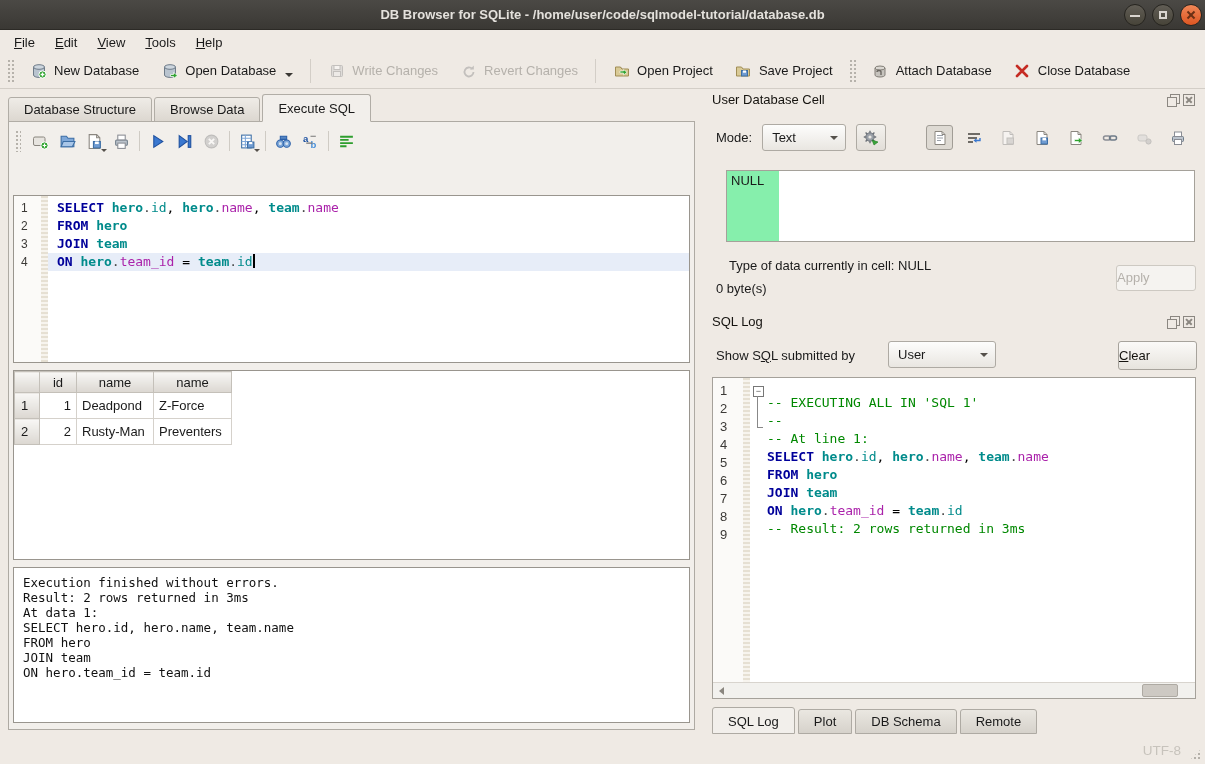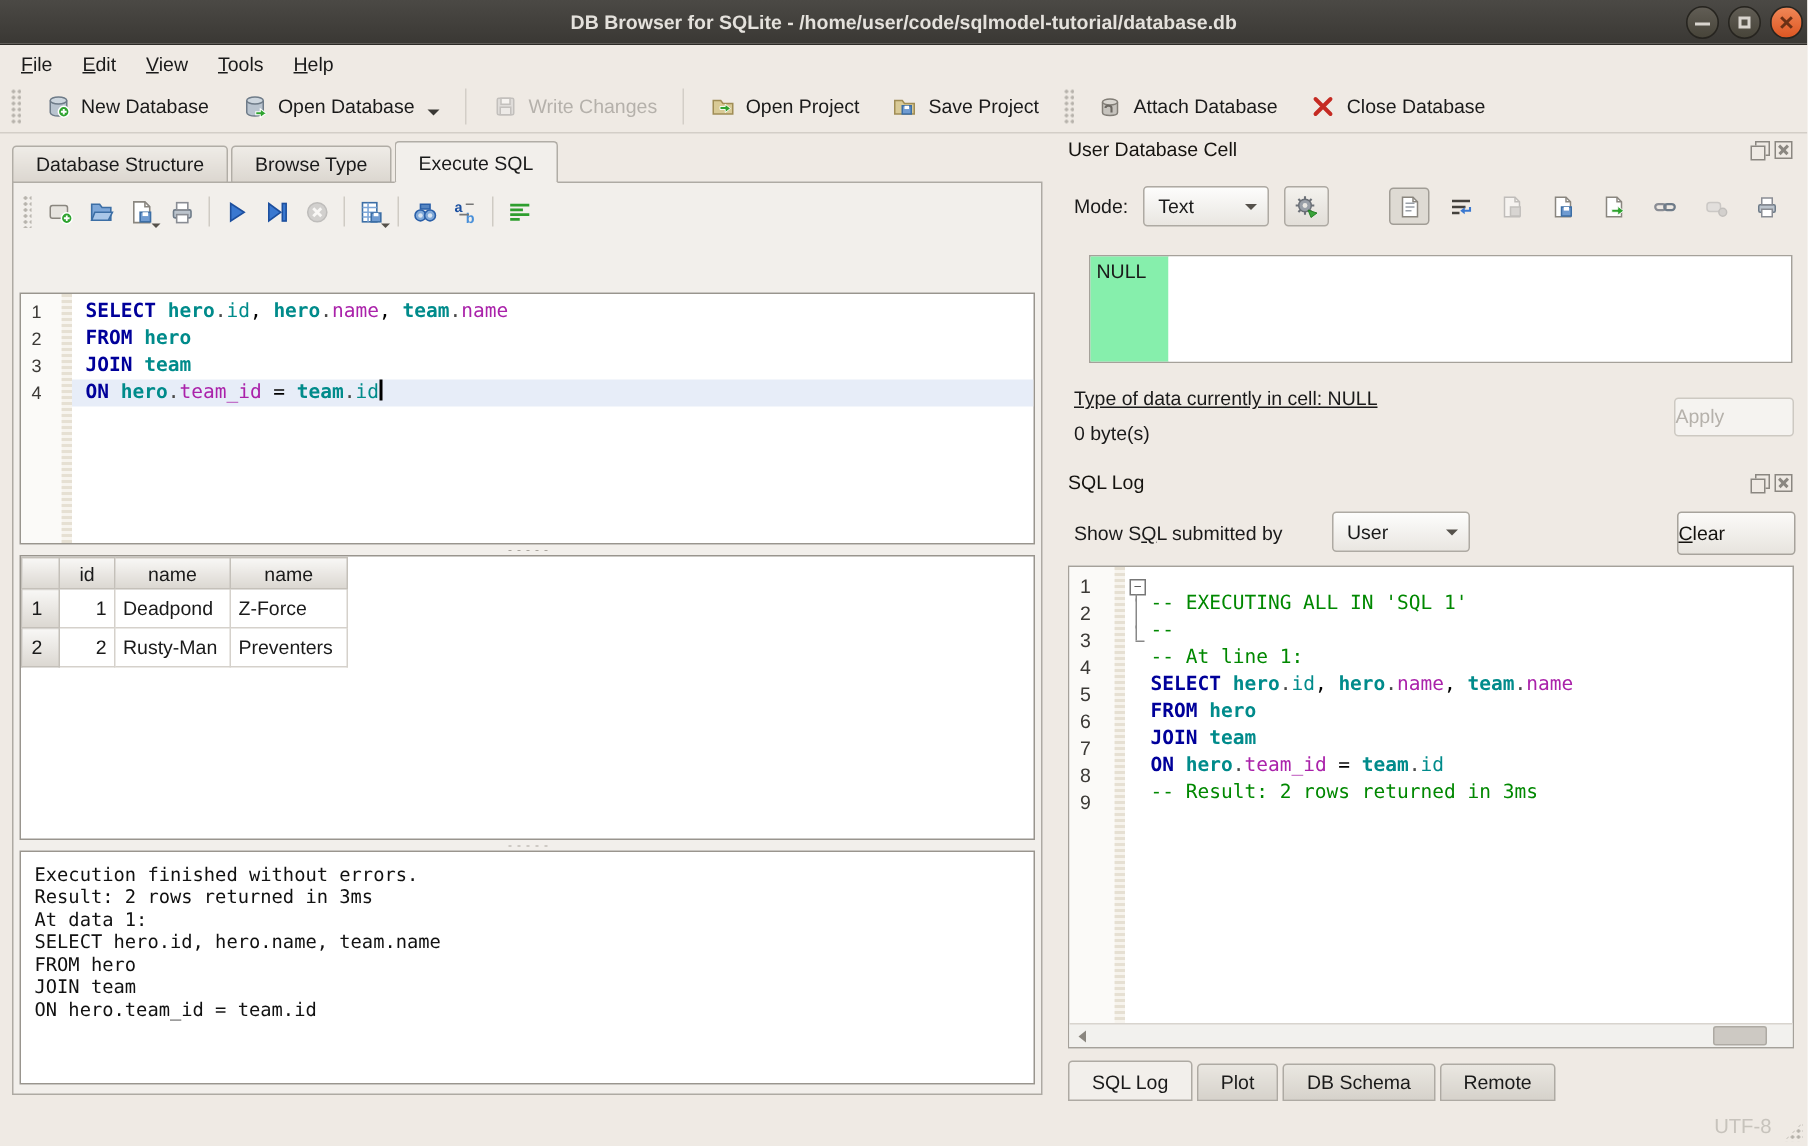--- a/index.html
+++ b/index.html
@@ -121,30 +121,30 @@
     border-left:4px solid transparent; border-right:4px solid transparent; border-top:4px solid #55514b; }
   .mini-btn { width:30px; height:27px; margin-left:10px; border:1px solid #aeaaa3; border-radius:3px;
     background:linear-gradient(#f4f2ee,#e2ded8); display:flex; align-items:center; justify-content:center; }
   .cell-icons { position:absolute; left:220px; top:124px; height:27px; display:flex; align-items:center; }
   .ci { width:27px; height:25px; margin-right:7px; display:flex; align-items:center; justify-content:center; border-radius:3px; }
   .ci.pressed { border:1px solid #a19d96; background:#dedad3; }
   .ci.off svg { filter:grayscale(1) opacity(.45); }
 
   .null-box { position:absolute; left:20px; top:170px; width:469px; height:72px; border:1px solid #a5a19a; background:#fff; display:flex; }
   .null-gutter { width:52px; background:#86efac; padding:2px 0 0 4px; font-size:13px; }
-  .cell-meta1 { position:absolute; left:10px; top:258px;text-decoration:underline; }
+  .cell-meta1 { position:absolute; left:23px; top:258px; }
   .cell-meta2 { position:absolute; left:10px; top:281px; }
   .btn { border-radius:3px; text-align:left; font-size:13px; }
   .btn.disabled { position:absolute; left:410px; top:265px; width:80px; height:26px; line-height:24px;
     background:#f5f3f0; border:1px solid #cdc9c2; color:#b5b1ab; }
   .btn.normal { position:absolute; left:412px; top:341px; width:79px; height:29px; line-height:27px;
     background:linear-gradient(#fbfaf8,#e7e4de); border:1px solid #a7a39c; color:#15130f; }
 
   .log-filter-label { position:absolute; left:10px; top:341px; height:29px; line-height:29px; }
-  .log-filter-sel { position:absolute; left:182px; top:341px; width:92px; }
+  .log-filter-sel { position:absolute; left:182px; top:341px; width:108px; }
 
   .log-box { position:absolute; left:6px; top:377px; width:484px; height:322px; border:1px solid #a5a19a; background:#fff; display:flex; }
   .lg-gutter { width:30px; padding:4px 0 0 7px; font-size:13px; color:#3c3a37; background:#fbfaf8; }
   .lg-gutter div { height:18px; line-height:18px; }
   .lg-fold { width:17px; padding-top:4px; }
   .fold-cell { position:relative; height:18px; }
   .fold-cell.start::before { content:"−"; position:absolute; left:3px; top:4px; width:9px; height:9px; border:1px solid #777;
      background:#fff; font-size:9px; line-height:8px; text-align:center; color:#555; }
   .fold-cell.start::after { content:""; position:absolute; left:7px; top:14px; bottom:-1px; width:1px; background:#888; }
   .fold-cell.mid::before { content:""; position:absolute; left:7px; top:-1px; bottom:-1px; width:1px; background:#888; }
@@ -226,20 +226,29 @@
       <div class="tb-btn off">
         <span class="icon ">
           <svg width="16" height="16" viewBox="0 0 16 16">
             <rect x="2.5" y="2.5" width="11" height="11" rx="1" fill="#c9ccd4" stroke="#8a8d94"></rect>
             <rect x="5" y="2.5" width="6" height="4" fill="#fff" stroke="#8a8d94"></rect>
             <rect x="4.5" y="8.5" width="7" height="5" fill="#e8eaee" stroke="#8a8d94"></rect>
           </svg>
         </span>
         <span class="lbl">Write Changes</span>
       </div>
+      <div class="tb-btn off">
+        <span class="icon ">
+          <svg width="16" height="16" viewBox="0 0 16 16">
+            <path d="M12.5 9a4.5 4.5 0 1 1-1.3-3.2" fill="none" stroke="#8a8d94" stroke-width="1.8"></path>
+            <path d="M12.8 2.5v4h-4z" fill="#8a8d94"></path>
+          </svg>
+        </span>
+        <span class="lbl">Revert Changes</span>
+      </div>
       <div class="tb-sep"></div>
       <div class="tb-btn">
         <span class="icon ">
           <svg width="16" height="16" viewBox="0 0 16 16">
             <path d="M1.5 4h5l1.5 2h6.5v7h-13z" fill="#d9c astroke"></path>
             <path d="M1.5 4h5l1.5 2h6.5v7h-13z" fill="#d9ca96" stroke="#a08d55"></path>
             <path d="M6 8h3.5V6.5l3.5 2.8-3.5 2.7V10H6z" fill="#2fa32f" stroke="#fff" stroke-width=".6"></path>
           </svg>
         </span>
         <span class="lbl">Open Project</span>
@@ -270,21 +279,21 @@
           <svg width="16" height="16" viewBox="0 0 16 16">
             <path d="M3 3l10 10M13 3L3 13" stroke="#c52b23" stroke-width="2.6" stroke-linecap="round"></path>
           </svg>
         </span>
         <span class="lbl">Close Database</span>
       </div>
     </div>
 
   <div class="main-tabs" id="mainTabs">
       <div class="main-tab">Database Structure</div>
-      <div class="main-tab">Browse Type</div>
+      <div class="main-tab">Browse Data</div>
       <div class="main-tab active">Execute SQL</div>
     </div>
 
   <div class="frame">
     <div class="sql-toolbar" id="sqlToolbar">
         <div class="sq-handle"></div>
         <div class="sq-btn">
           <span class="icon ">
             <svg width="17" height="17" viewBox="0 0 17 17">
               <rect x="1.5" y="4" width="11.5" height="8.5" rx="1.5" fill="#e7e4df" stroke="#8a867f"></rect>

